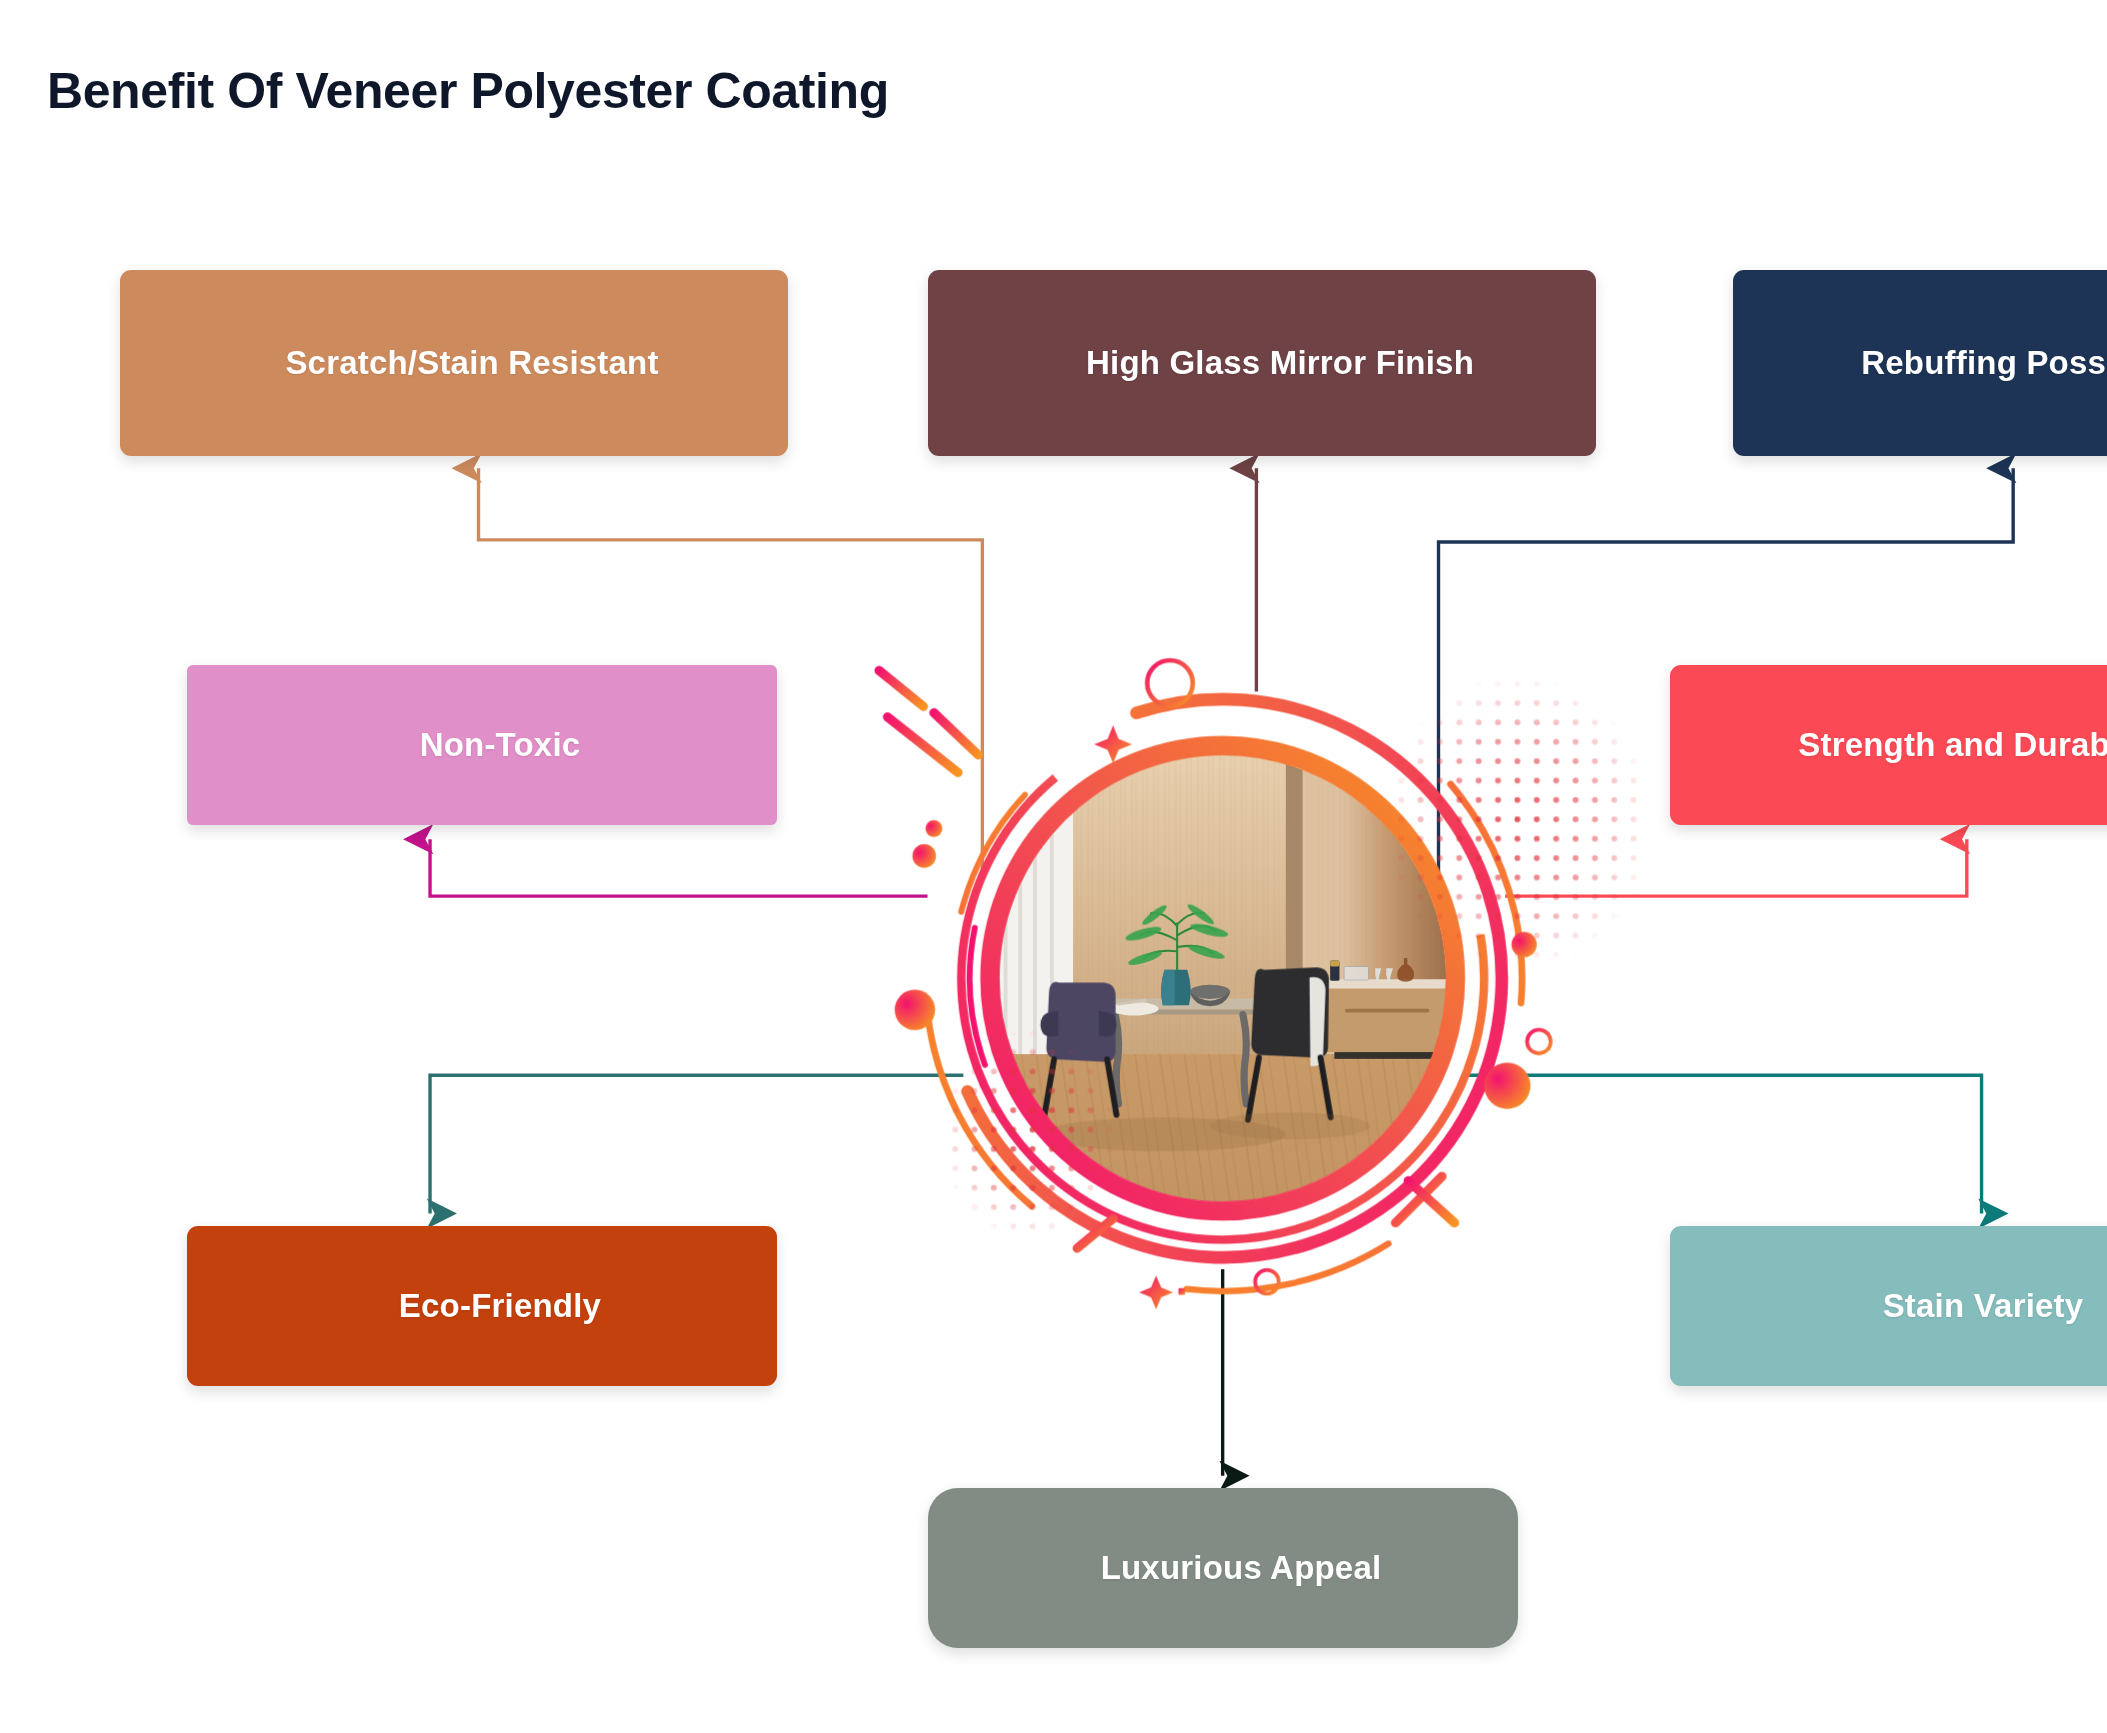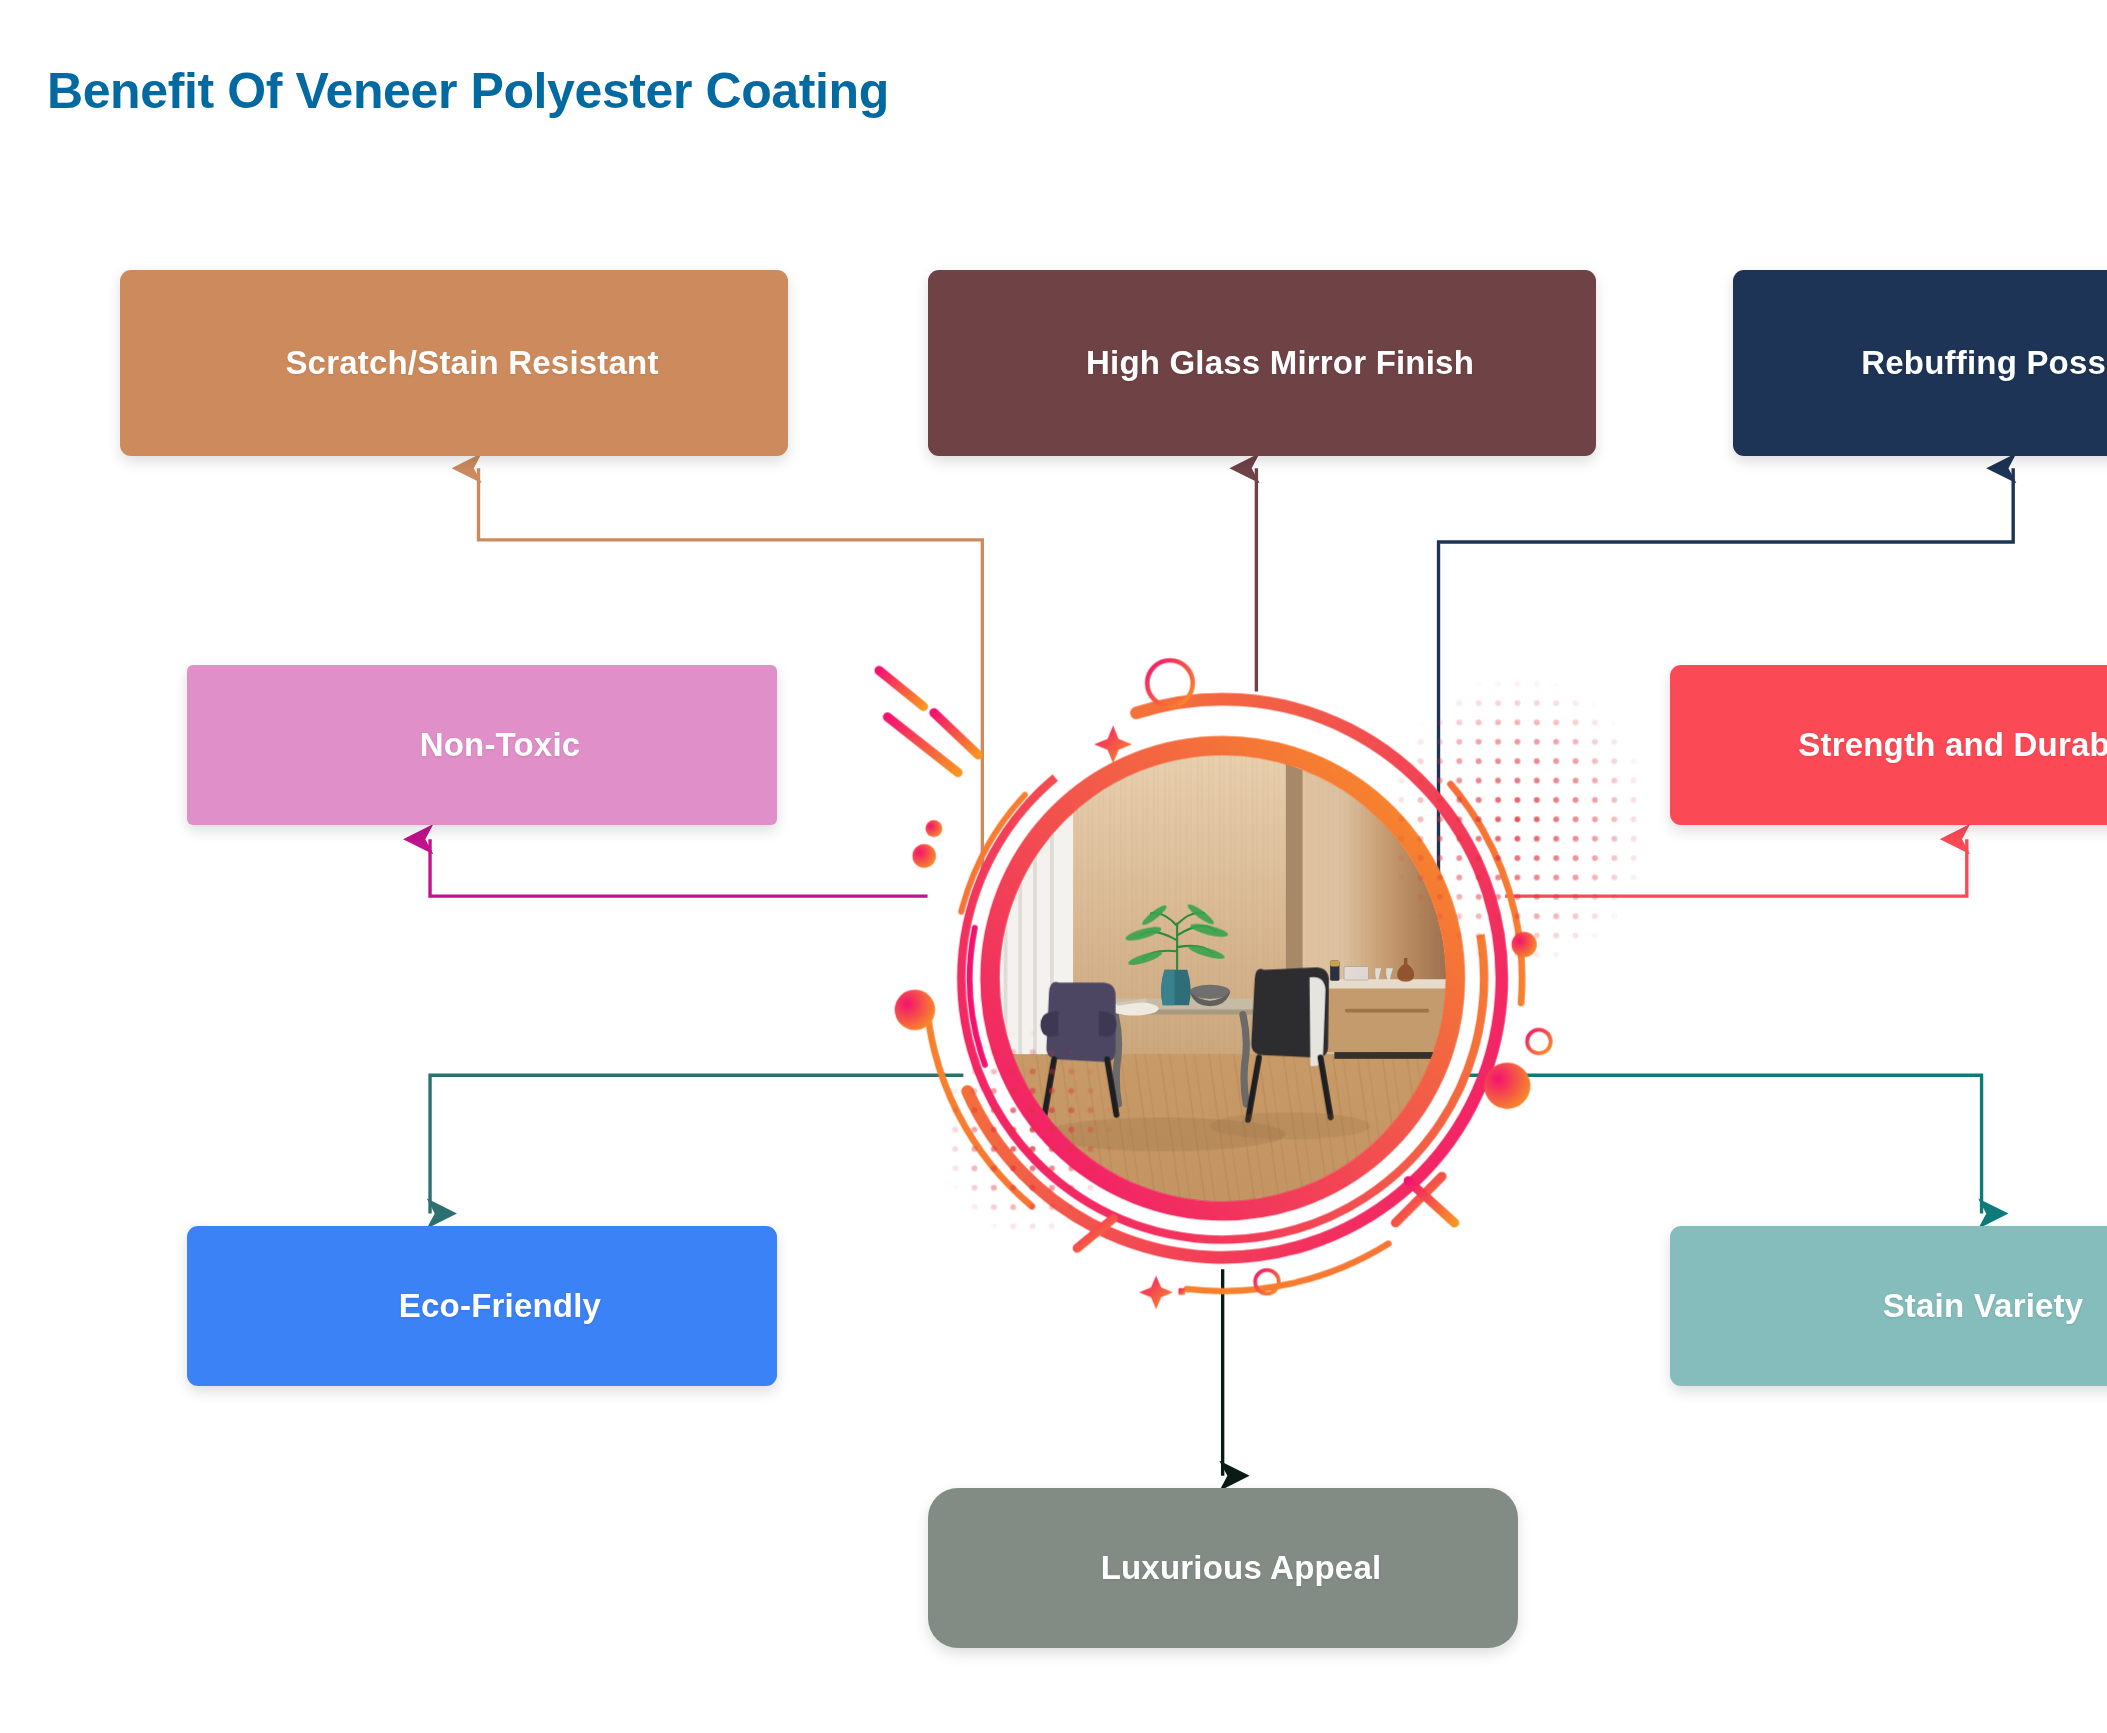--- a/index.html
+++ b/index.html
@@ -3,21 +3,21 @@
 <meta charset="utf-8">
 <style>
   html,body{margin:0;padding:0;background:#ffffff;}
   body{
     width:2361px;height:1734px;position:relative;overflow:hidden;
     font-family:"Liberation Sans","DejaVu Sans",sans-serif;
     background:#ffffff;
   }
   #page-title{
     position:absolute;left:47px;top:62px;
-    font-size:50px;font-weight:700;color:#0369a1;
+    font-size:50px;font-weight:700;color:#0f172a;
     letter-spacing:-0.4px;white-space:nowrap;
   }
   .node{
     position:absolute;border-radius:11px;
     display:flex;align-items:center;justify-content:center;
     box-shadow:0 5.9px 14.3px rgba(0,0,0,.13);
     box-sizing:border-box;
   }
   .node span{
     color:#ffffff;font-weight:700;font-size:33px;
@@ -272,21 +272,21 @@
 </div>
 <div class="node" id="n-rebuff" style="background: rgb(29, 52, 86);">
   <span>Rebuffing Possible</span>
 </div>
 <div class="node" id="n-nontoxic" style="background: rgb(224, 143, 200);">
   <span>Non-Toxic</span>
 </div>
 <div class="node" id="n-strength" style="background: rgb(251, 74, 85);">
   <span>Strength and Durability</span>
 </div>
-<div class="node" id="n-eco" style="background: #3b82f6;">
+<div class="node" id="n-eco" style="background: #c2410c;">
   <span>Eco-Friendly</span>
 </div>
 <div class="node" id="n-unique" style="background: rgb(133, 188, 188);">
   <span>Stain Variety</span>
 </div>
 <div class="node" id="n-luxury" style="background: rgb(130, 140, 133);">
   <span>Luxurious Appeal</span>
 </div>
 
 <div id="page-title">Benefit Of Veneer Polyester Coating</div>

